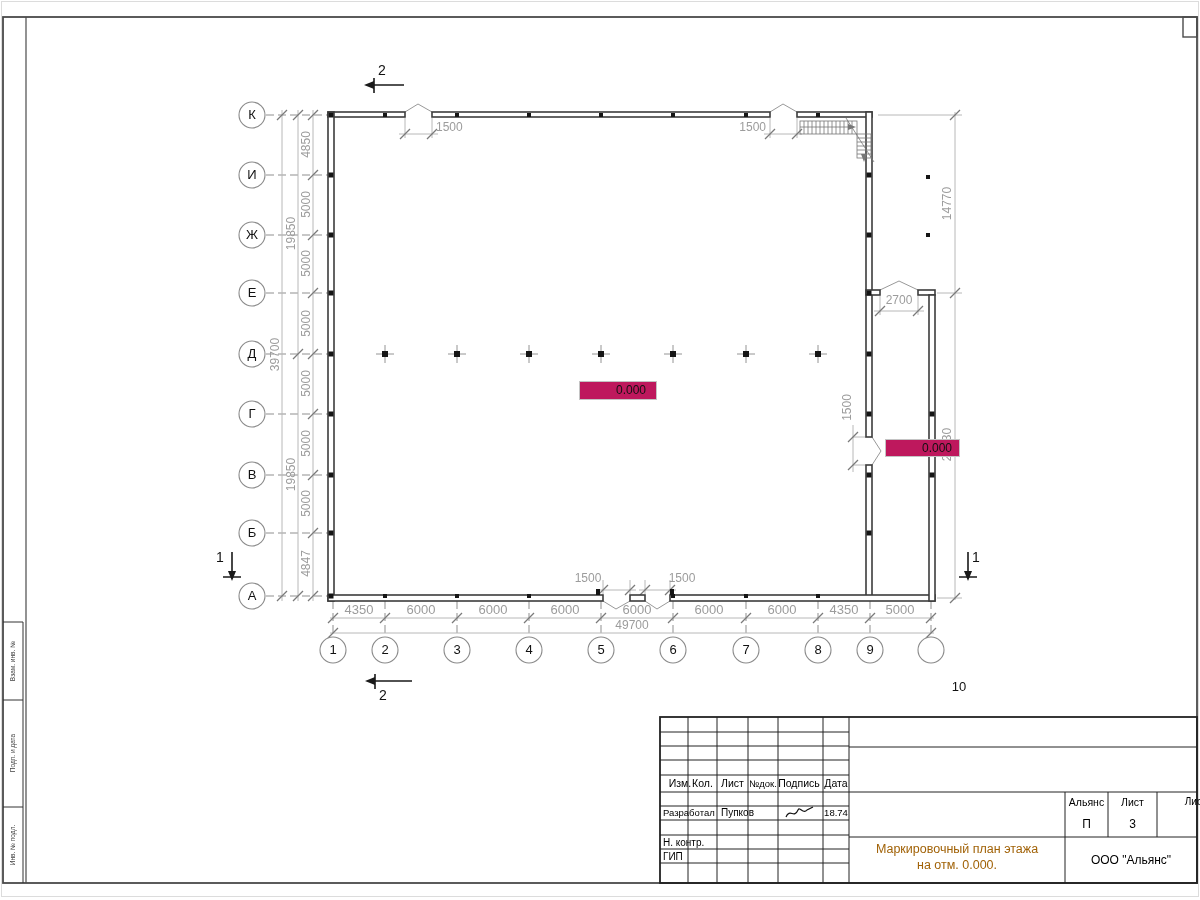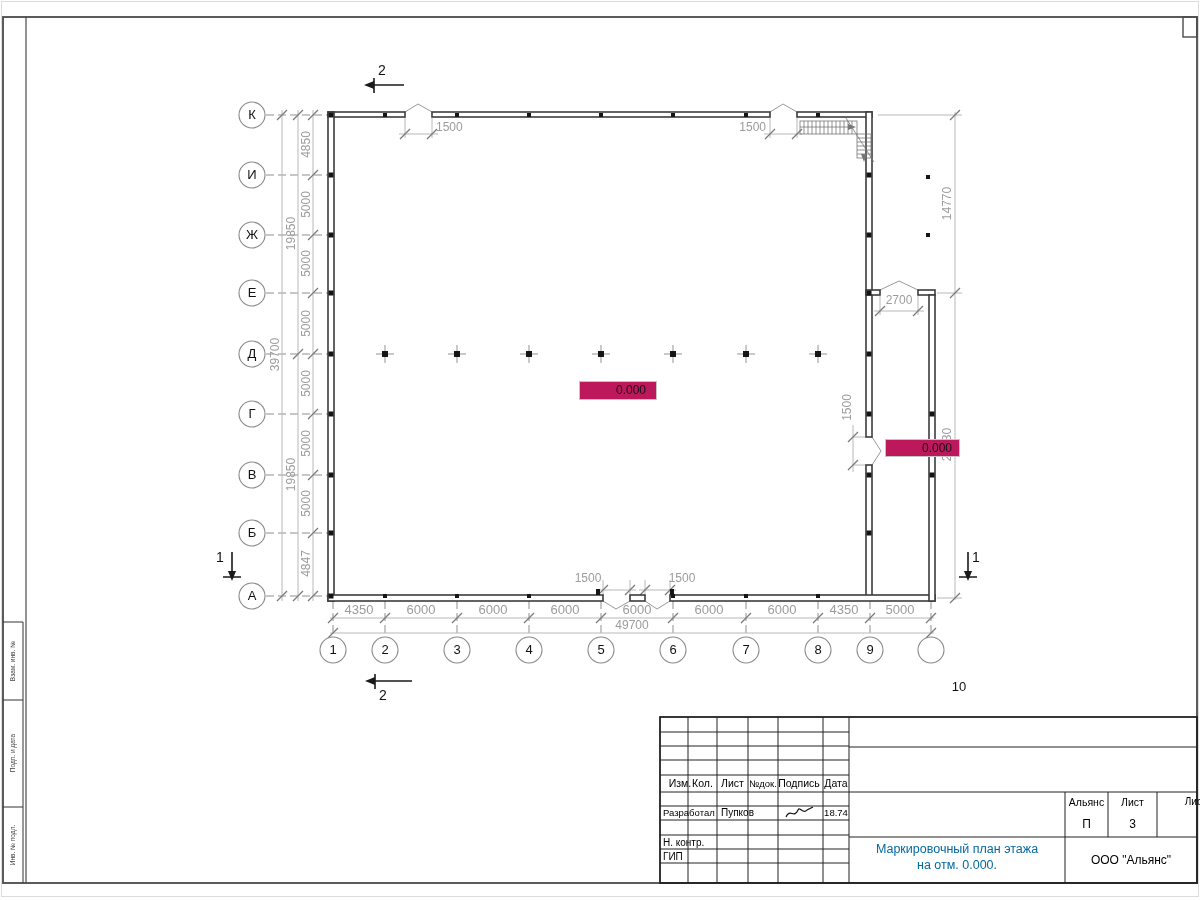--- a/index.html
+++ b/index.html
@@ -256,21 +256,21 @@
 <div class="t tb" style="left:688px;top:775px;width:29px;">Кол.</div>
 <div class="t tb" style="left:717px;top:775px;width:31px;">Лист</div>
 <div class="t tb" style="left:748px;top:775px;width:30px;font-size:9.5px;">№док.</div>
 <div class="t tb" style="left:778px;top:775px;width:42px;">Подпись</div>
 <div class="t tb" style="left:823px;top:775px;width:26px;">Дата</div>
 <div class="t tbl" style="left:663px;top:806px;font-size:9.5px;">Разработал</div>
 <div class="t tbl" style="left:721px;top:806px;">Пупков</div>
 <div class="t tb" style="left:823px;top:806px;width:26px;font-size:9.5px;line-height:14px;">18.74</div>
 <div class="t tbl" style="left:663px;top:836px;">Н. контр.</div>
 <div class="t tbl" style="left:663px;top:850px;">ГИП</div>
-<div class="t" style="left:852px;top:841px;width:210px;text-align:center;font-size:12.5px;color:#0369a1;line-height:16px;">
+<div class="t" style="left:852px;top:841px;width:210px;text-align:center;font-size:12.5px;color:#a16207;line-height:16px;">
   <div>Маркировочный план этажа</div>
   <div>на отм. 0.000.</div>
 </div>
 <div class="t tb" style="left:1065px;top:793px;width:43px;line-height:18px;">Альянс</div>
 <div class="t tb" style="left:1108px;top:793px;width:49px;line-height:18px;">Лист</div>
 <div class="t tb" style="left:1157px;top:793px;width:40px;line-height:18px;font-size:10px;margin-left:24px;">Листов</div>
 <div class="t tb" style="left:1065px;top:812px;width:43px;height:25px;line-height:25px;font-size:12px;">П</div>
 <div class="t tb" style="left:1108px;top:812px;width:49px;height:25px;line-height:25px;font-size:12px;">3</div>
 <div class="t tb" style="left:1157px;top:812px;width:40px;height:25px;line-height:25px;font-size:12px;"></div>
 <div class="t tb" style="left:1065px;top:837px;width:132px;height:46px;line-height:46px;font-size:12px;">ООО "Альянс"</div>

